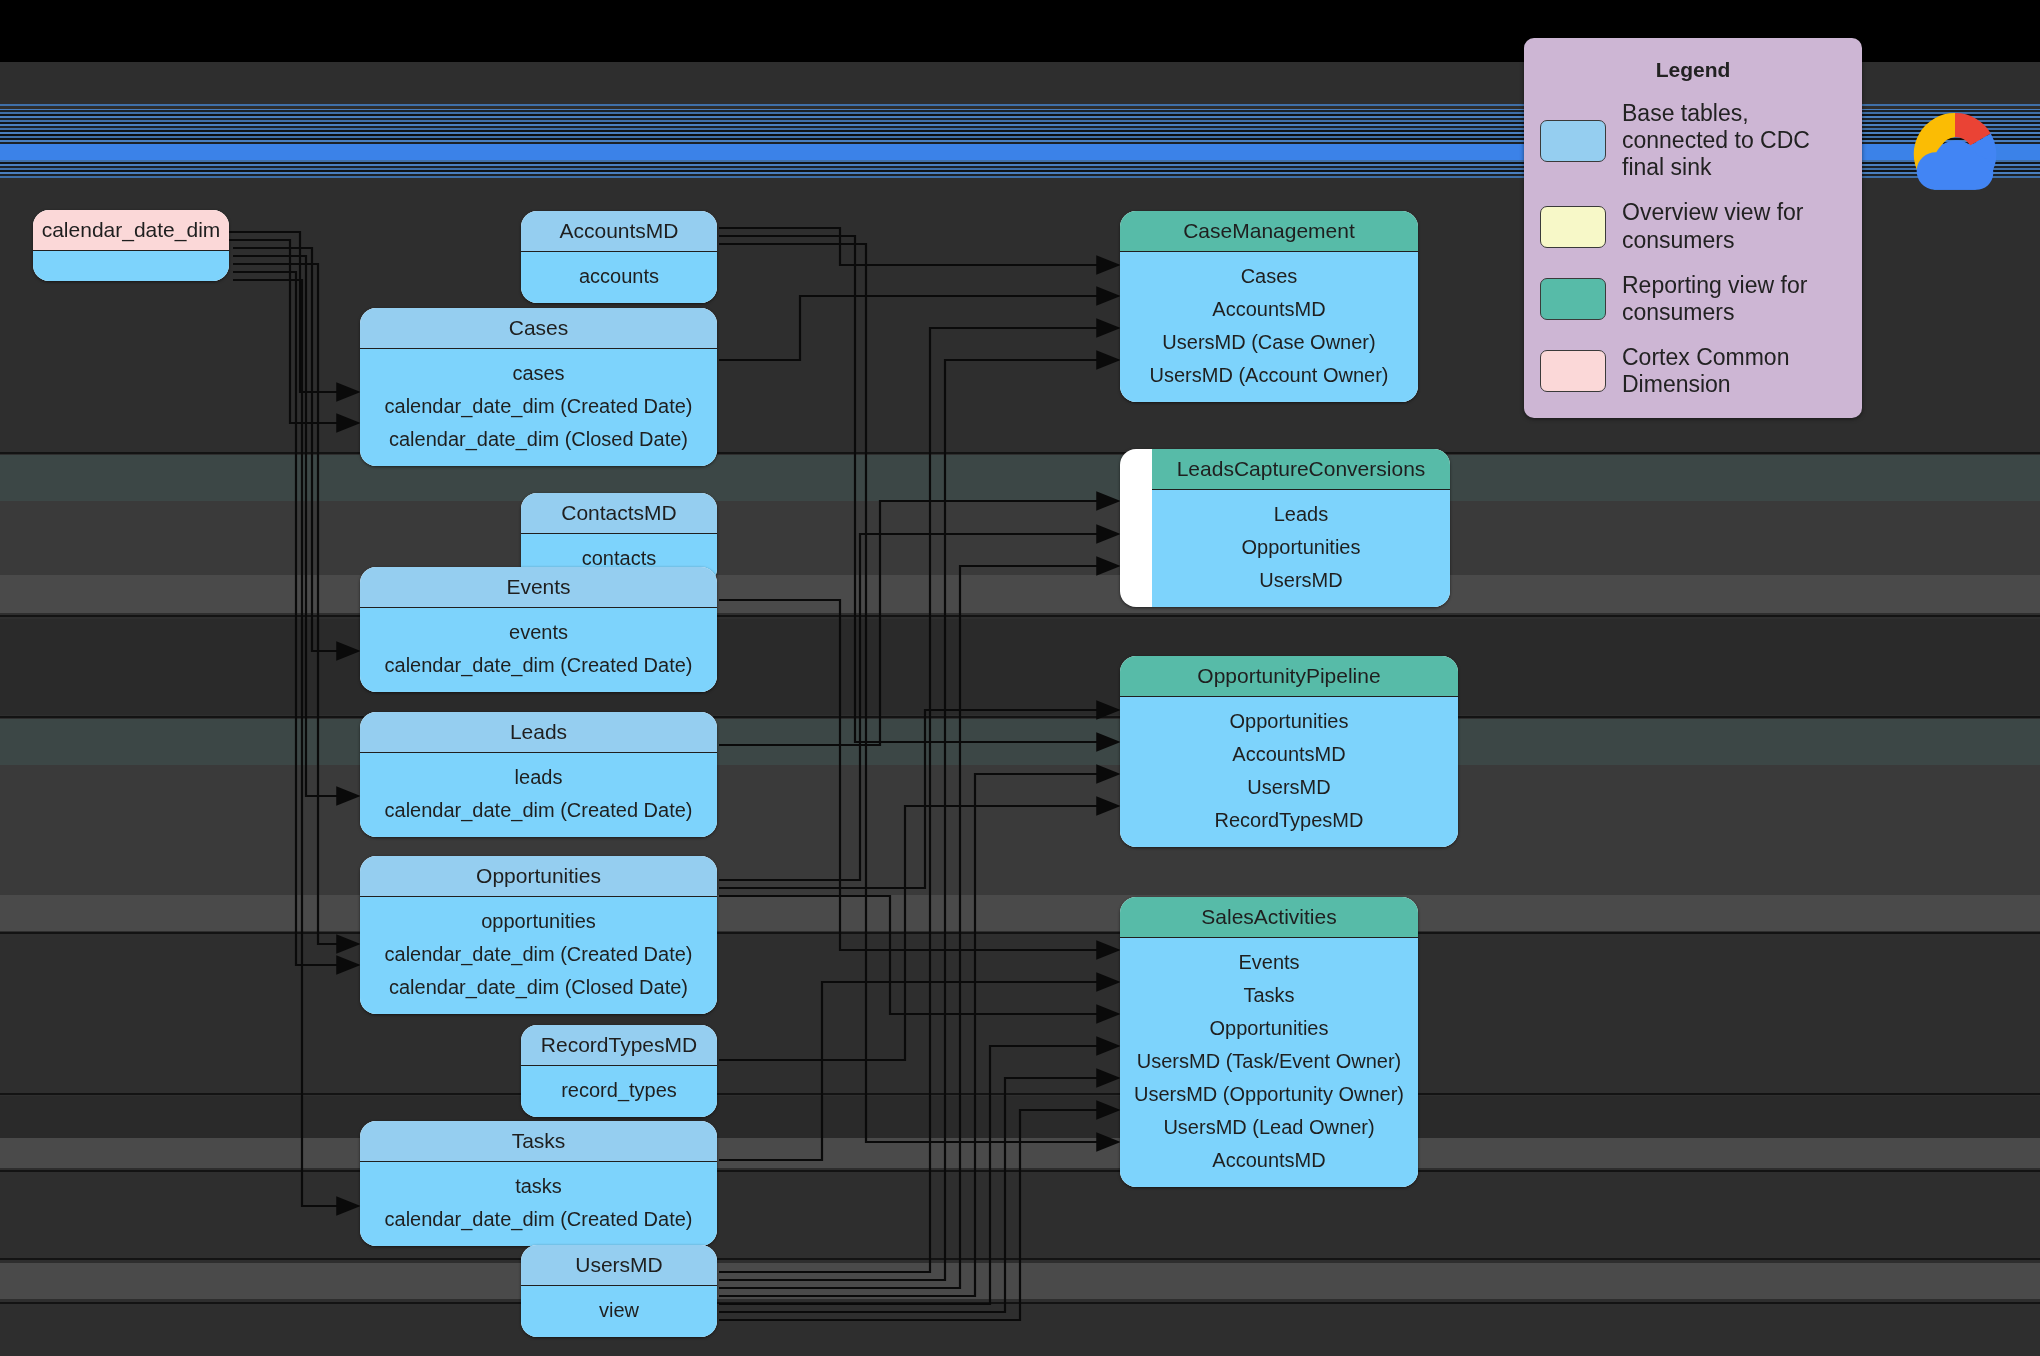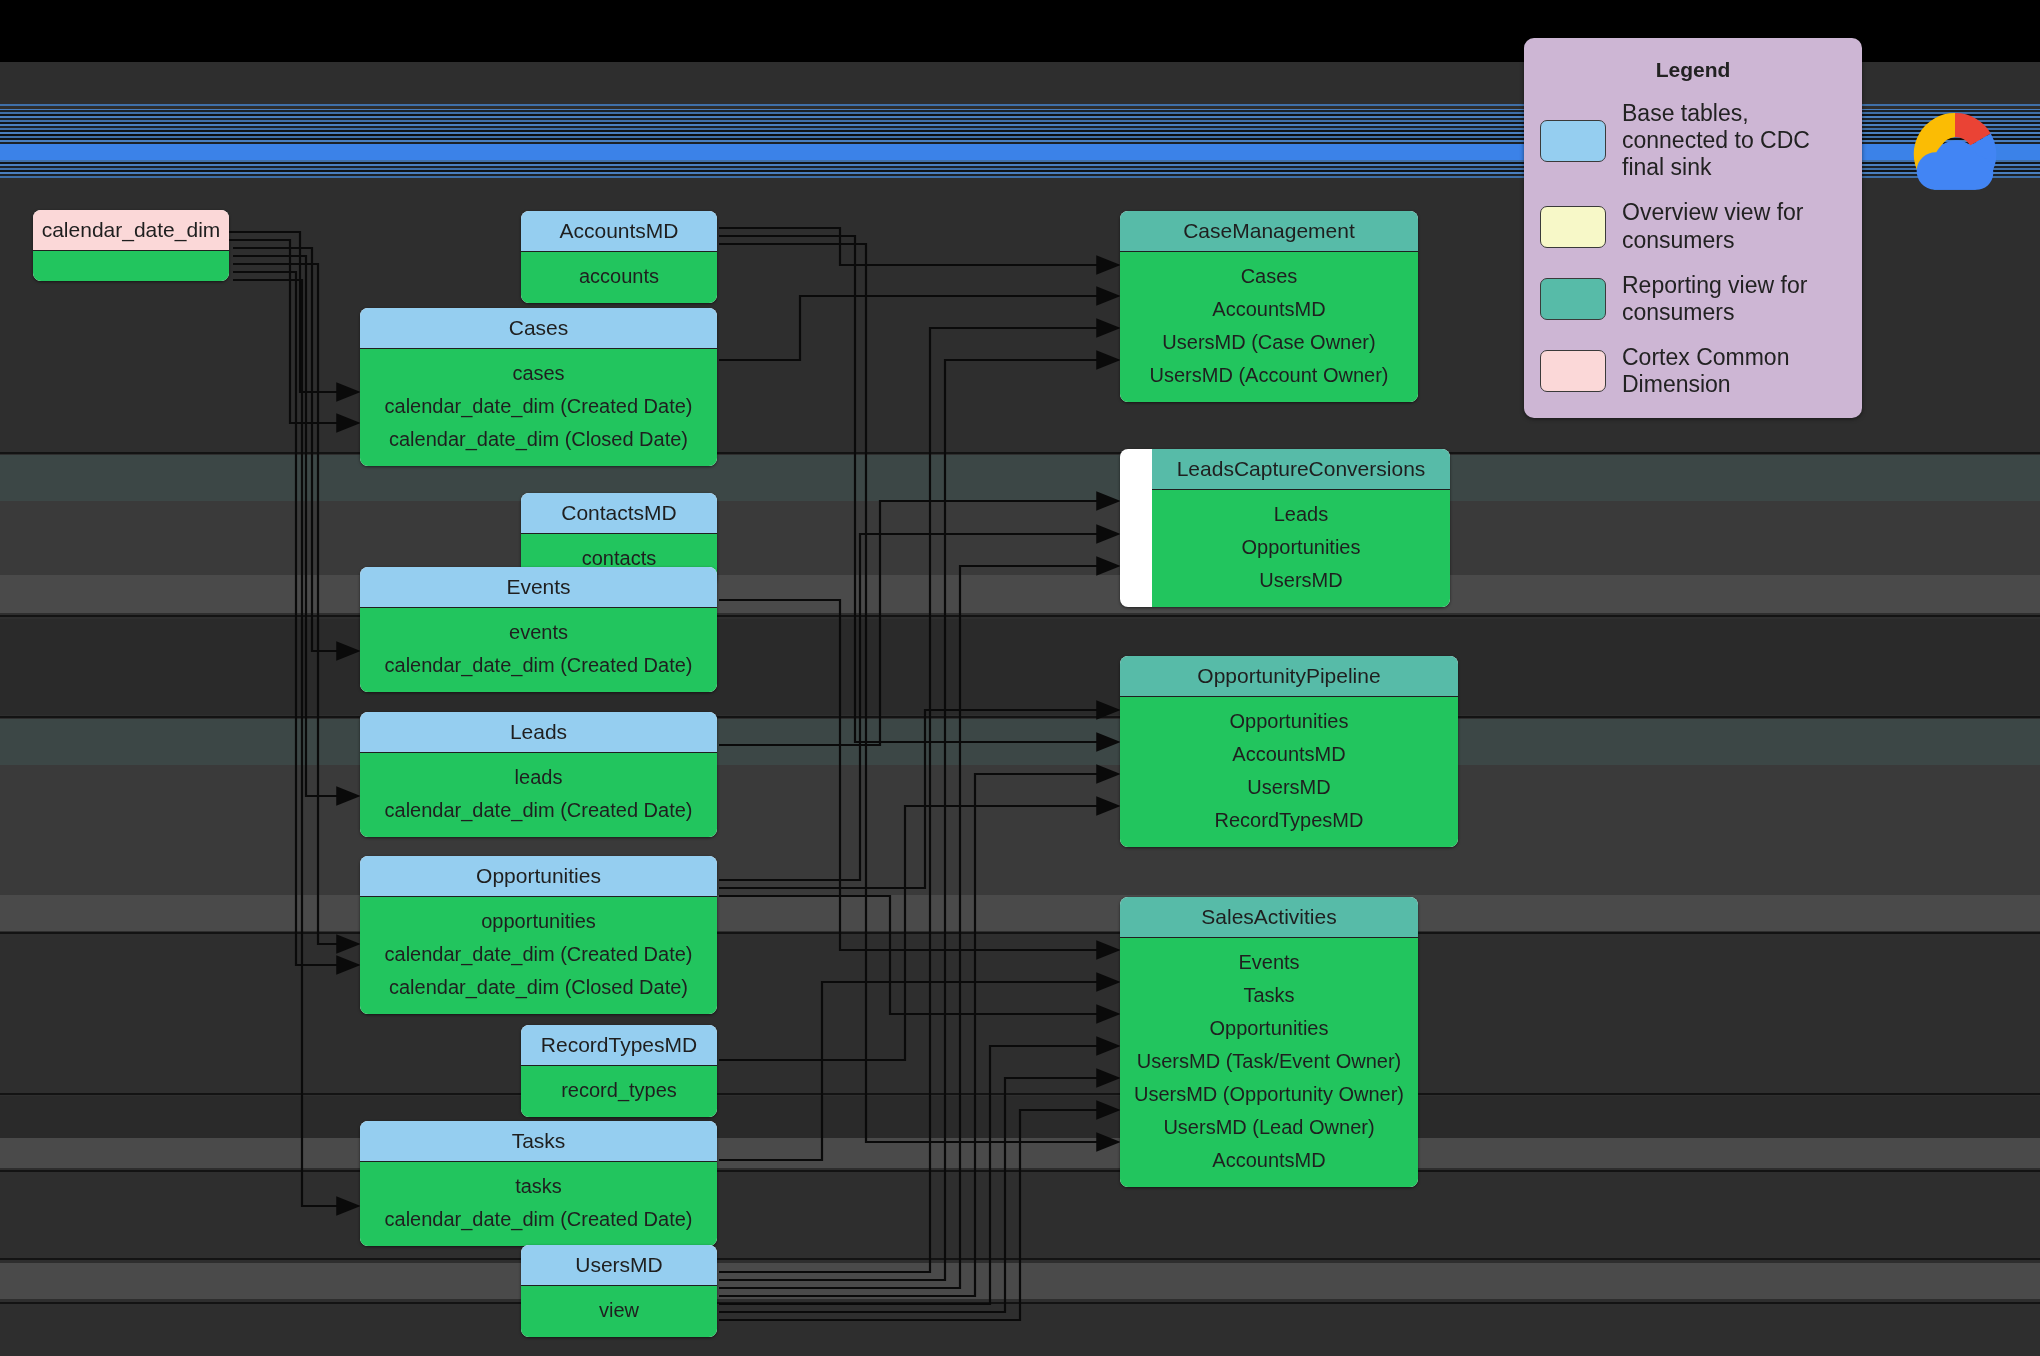--- a/index.html
+++ b/index.html
@@ -76,38 +76,38 @@
   
   #wires {
     position: absolute;
     left: 0; top: 0;
     width: 2040px; height: 1356px;
     pointer-events: none;
   }
   
   .entity {
     position: absolute;
-    border-radius: 8px;
+    border-radius: 16px;
     overflow: hidden;
     background: #ffffff;
     box-shadow: 0 1px 3px rgba(0,0,0,0.55);
   }
   .entity .ehead {
     text-align: center;
     font-size: 21px;
     color: #1f1f1f;
     padding: 9px 6px 10px 6px;
     border-bottom: 1px solid #1f1f1f;
     line-height: 1.0;
   }
   .entity.base  .ehead { background: #95cef0; }
   .entity.view  .ehead { background: #57bba8; }
   .entity.dim   .ehead { background: #fbd8d8; }
   .entity .ebody {
-    background: #22c55e;
+    background: #7dd3fc;
     padding: 8px 10px 10px 10px;
   }
   .entity .ebody.empty {
     padding: 0;
     height: 30px;
   }
   .entity .erow {
     text-align: center;
     font-size: 20px;
     color: #1f1f1f;

